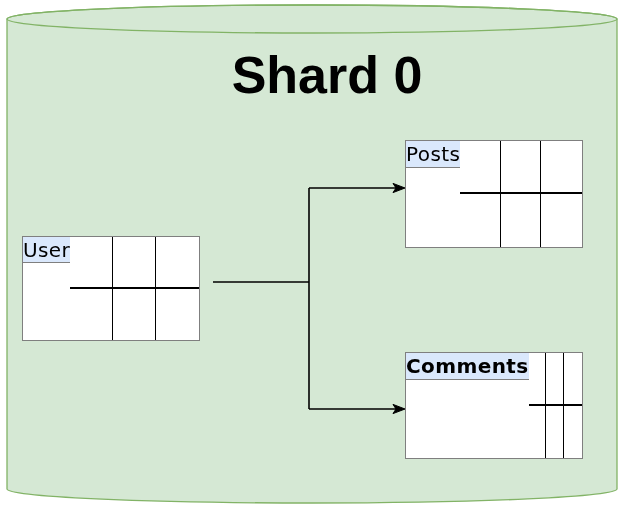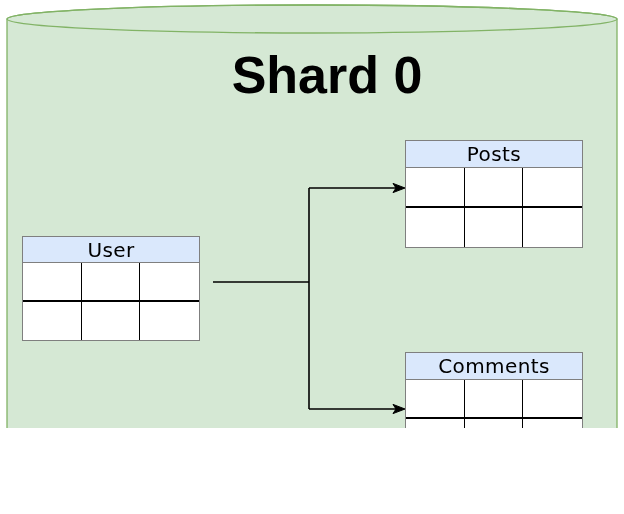--- a/index.html
+++ b/index.html
@@ -1,18 +1,18 @@
 <!DOCTYPE html>
 <html><head>
 <meta charset="utf-8">
 <style>
   html,body { margin:0; padding:0; }
   #canvas {
     position:relative;
-    width:624px; height:428px;
+    width:624px; height:514px;
     background:#ffffff;
     overflow:hidden;
     font-family:"Liberation Sans", sans-serif;
   }
   #shapes-svg {
     position:absolute; left:0; top:0;
     width:624px; height:514px;
   }
   .diagram-title {
     position:absolute;
@@ -21,21 +21,21 @@
     font-family:"Liberation Sans", sans-serif;
     font-size:52px; font-weight:bold; color:#000;
     line-height:1.2;
     white-space:nowrap;
   }
   .dtable {
     position:absolute;
     box-sizing:border-box;
     border:1px solid #7f7f7f;
     background:#ffffff;
-    display:flex; flex-direction:column;
+    display:flex; flex-direction:row;
   }
   .dtable-header {
     flex:0 0 auto;
     box-sizing:border-box;
     background:#dae8fc;
     border-bottom:1px solid #7f7f7f;
     display:flex; align-items:center; justify-content:center;
     font-family:"DejaVu Sans", sans-serif;
     font-size:20px; letter-spacing:0.4px; color:#000;
     white-space:nowrap;
@@ -96,21 +96,21 @@
       <div class="cell"></div>
       <div class="cell"></div>
       <div class="cell"></div>
       <div class="cell"></div>
       <div class="cell"></div>
       <div class="cell"></div>
     </div>
   </div>
 
   <div class="dtable" style="left:405px; top:352px; width:178px; height:107px;">
-    <div class="dtable-header" style="height:27px;">Comments</div>
+    <div class="dtable-header" style="height:27px;font-weight:bold;">Comments</div>
     <div class="dtable-body">
       <div class="cell"></div>
       <div class="cell"></div>
       <div class="cell"></div>
       <div class="cell"></div>
       <div class="cell"></div>
       <div class="cell"></div>
     </div>
   </div>
 

